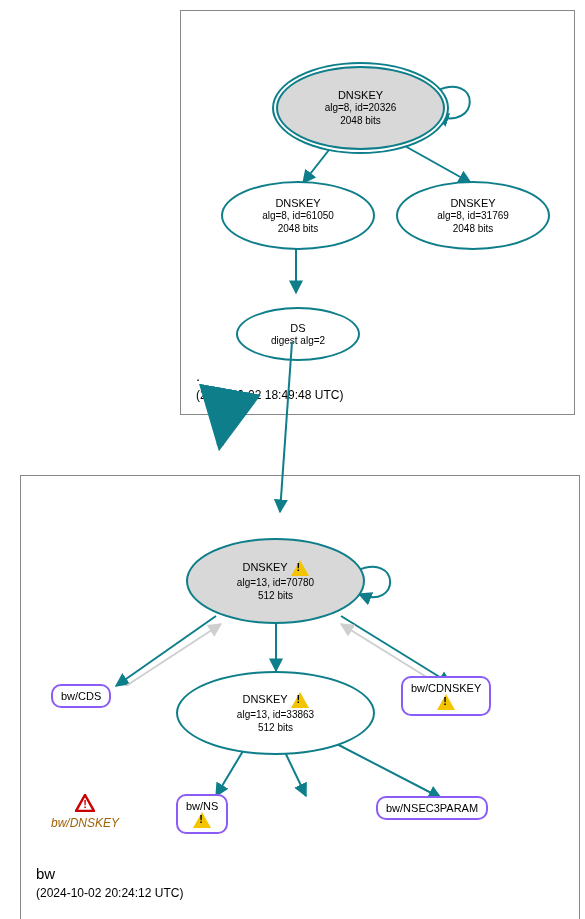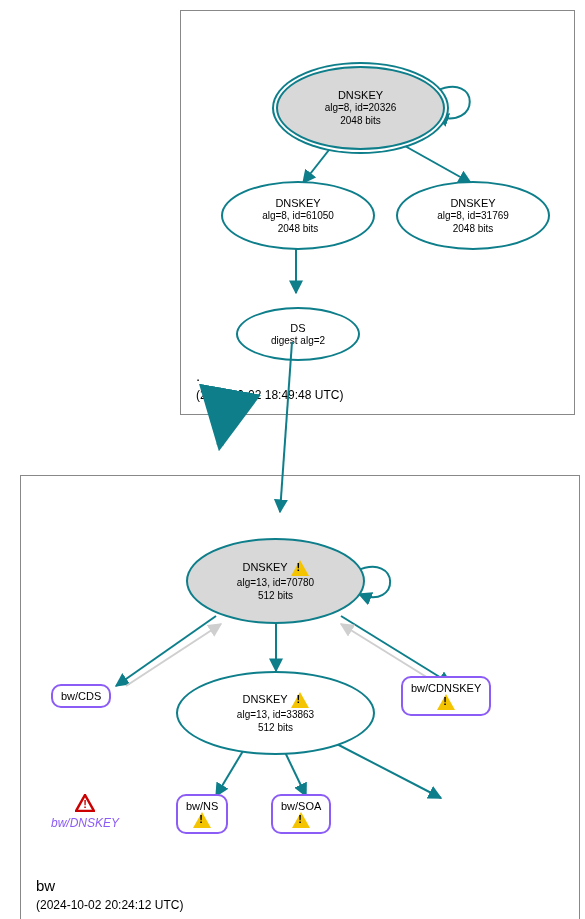--- a/index.html
+++ b/index.html
@@ -77,21 +77,21 @@
   .warn-tri::after {
     content: "!";
     position: absolute;
     left: -3px;
     top: 1px;
     font-size: 11px;
     font-weight: bold;
     color: #000;
   }
   .ghost-label {
-    color: #8b5cf6;
+    color: #a16207;
     font-style: italic;
     font-size: 12px;
   }
 </style>
 </head>
 <body>
 
 <div style="position:relative; width:585px; height:900px;">
 
   <div class="zone-box zone-root">
@@ -205,33 +205,32 @@
     <div class="node roundrect" style="left:380px; top:200px;">
       <div class="title">bw/CDNSKEY</div>
       <span class="warn-tri"></span>
     </div>
 
     <div class="node roundrect" style="left:155px; top:318px;">
       <div class="title">bw/NS</div>
       <span class="warn-tri"></span>
     </div>
 
-    <div class="node roundrect" style="left:250px; top:318px;">
-      <div class="title">bw/SOA</div>
-      <span class="warn-tri"></span>
-    </div>
-
+
+    <div class="node roundrect" style="left:355px; top:320px;">
+      <div class="title">bw/NSEC3PARAM</div>
+    </div>
 
     <div class="node" style="left:30px; top:318px; text-align:center;">
       <svg width="20" height="18">
         <path d="M10,1 L19,17 L1,17 Z" fill="#fff" stroke="#c00" stroke-width="2.5"></path>
         <text x="10" y="14" text-anchor="middle" font-size="11" font-weight="bold" fill="#c00">!</text>
       </svg>
       <div class="ghost-label">bw/DNSKEY</div>
     </div>
 
-    <div class="zone-label" style="bottom:12px;margin-top:36px;">
+    <div class="zone-label" style="bottom:24px;margin-top:36px;">
       <div class="name">bw</div>
       <div class="time">(2024-10-02 20:24:12 UTC)</div>
     </div>
   </div>
 
 </div>
 
 </body></html>

